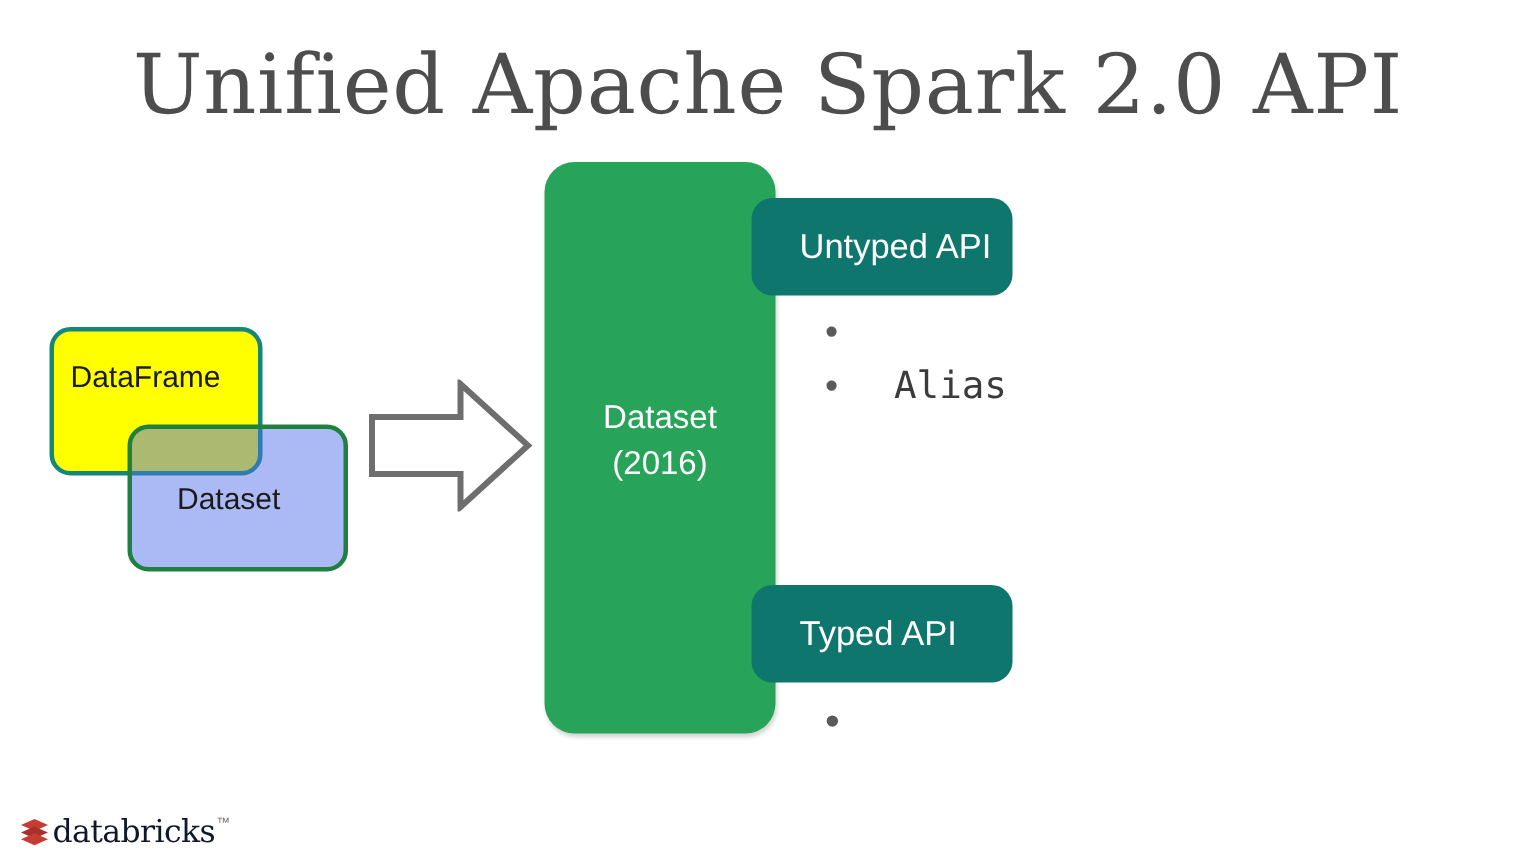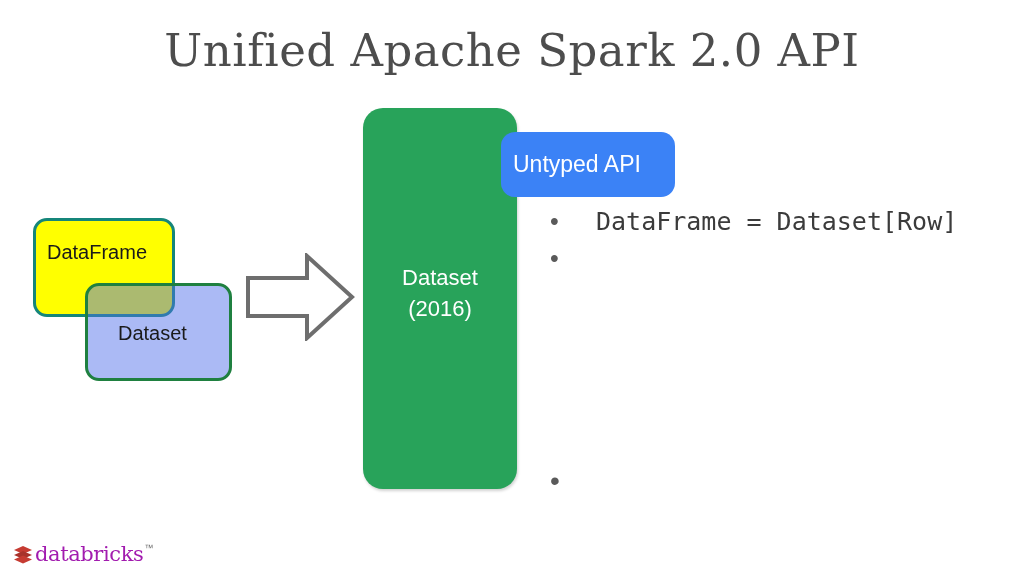--- a/index.html
+++ b/index.html
@@ -18,21 +18,21 @@
 
   
   #slide-title {
     position: absolute;
     left: 0;
     top: 24px;
     width: 1024px;
     text-align: center;
     font-family: "DejaVu Serif", serif;
     font-weight: 300;
-    font-size: 45px;
+    font-size: 55px;
     letter-spacing: 0.5px;
     color: #4d4d4d;
     white-space: nowrap;
   }
 
   
   .venn-box {
     position: absolute;
     box-sizing: border-box;
     border-radius: 14px;
@@ -103,27 +103,27 @@
     font-size: 22px;
     line-height: 31px;
     color: #ffffff;
     z-index: 3;
     white-space: pre-line;
   }
 
   
   .api-badge {
     position: absolute;
-    background: #3b82f6;
+    background: #0f766e;
     border-radius: 14px;
     color: #ffffff;
     font-size: 23px;
     display: flex;
     align-items: center;
-    padding-left: 12px;
+    padding-left: 32px;
     box-sizing: border-box;
     z-index: 5;
   }
   #untyped-api-badge {
     left: 501px;
     top: 132px;
     width: 174px;
     height: 65px;
   }
   #typed-api-badge {
@@ -179,21 +179,21 @@
     height: 26px;
   }
   #databricks-mark {
     width: 22px;
     height: 22px;
     flex: none;
   }
   #databricks-wordmark {
     font-family: "DejaVu Serif", serif;
     font-size: 21px;
-    color: #a21caf;
+    color: #0f172a;
     letter-spacing: -0.4px;
     margin-left: 1px;
     line-height: 1;
   }
   #databricks-tm {
     font-family: "Liberation Sans", sans-serif;
     font-size: 9px;
     color: #6a6a6a;
     margin-left: 1px;
     align-self: flex-start;
@@ -219,27 +219,28 @@
 
   <div id="dataset-panel"></div>
   <div id="dataset-panel-text">Dataset
 (2016)</div>
 
   <div class="api-badge" id="untyped-api-badge">Untyped API</div>
 
   <ul class="bullet-list" id="untyped-bullets">
     <li>
       <span class="bullet-dot">•</span>
-      <span>DataFrame = Dataset[Row]</span>
     </li>
     <li>
       <span class="bullet-dot">•</span>
+      <span>Alias</span>
     </li>
   </ul>
 
+  <div class="api-badge" id="typed-api-badge">Typed API</div>
 
   <ul class="bullet-list" id="typed-bullets">
     <li>
       <span class="bullet-dot">•</span>
     </li>
   </ul>
 
   <div id="databricks-logo">
     <svg id="databricks-mark" viewBox="0 0 22 22">
       <polygon points="11,3.0 20,7.0 11,11.0 2,7.0" fill="#c63b32"></polygon>

